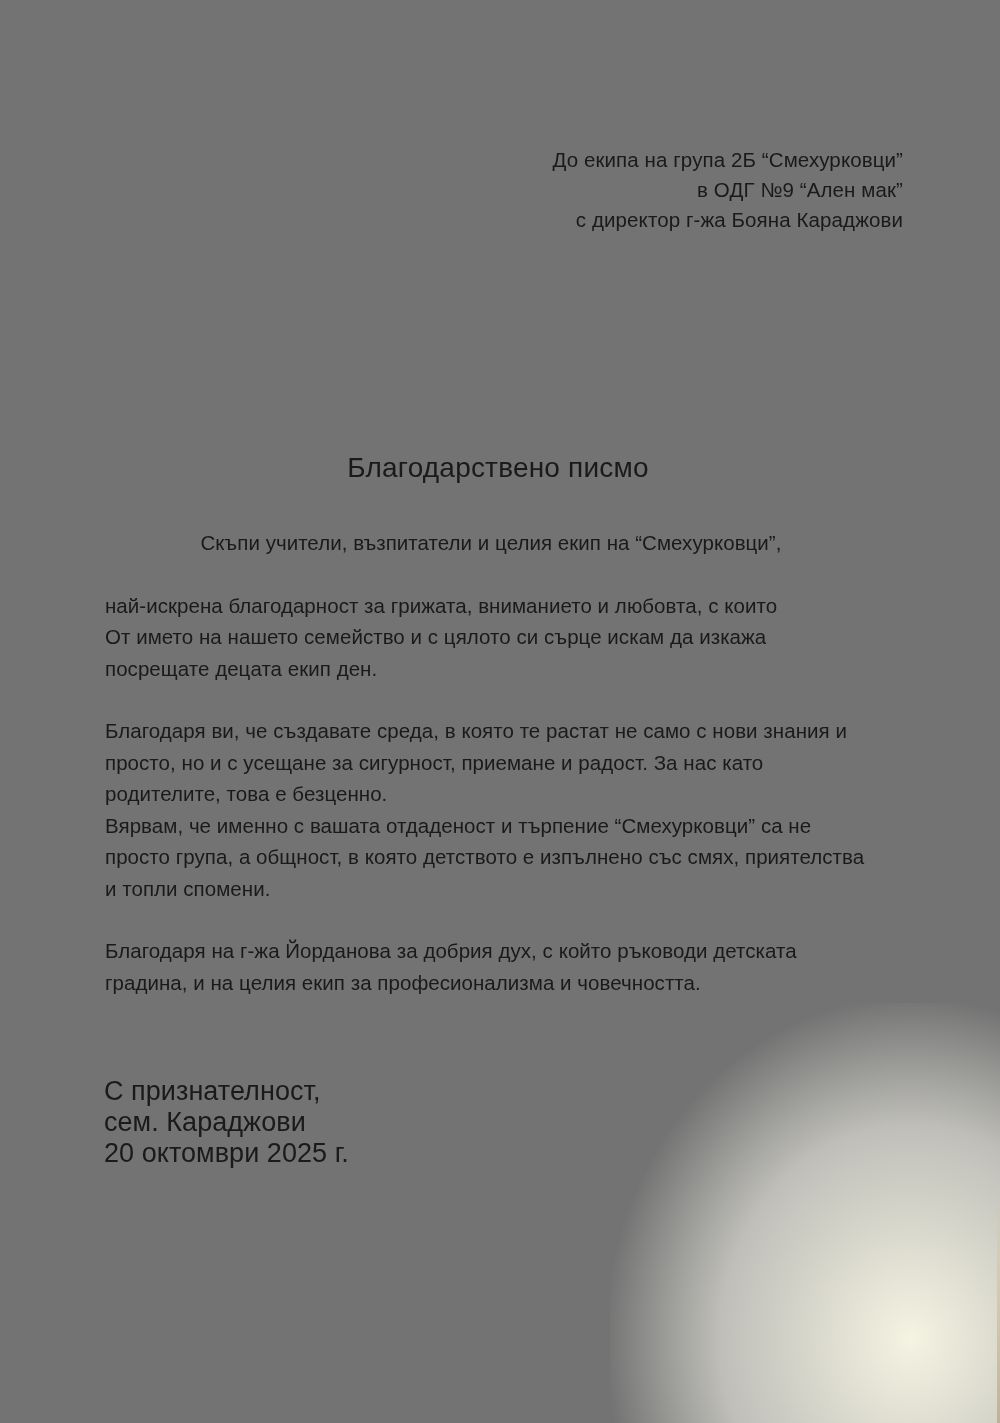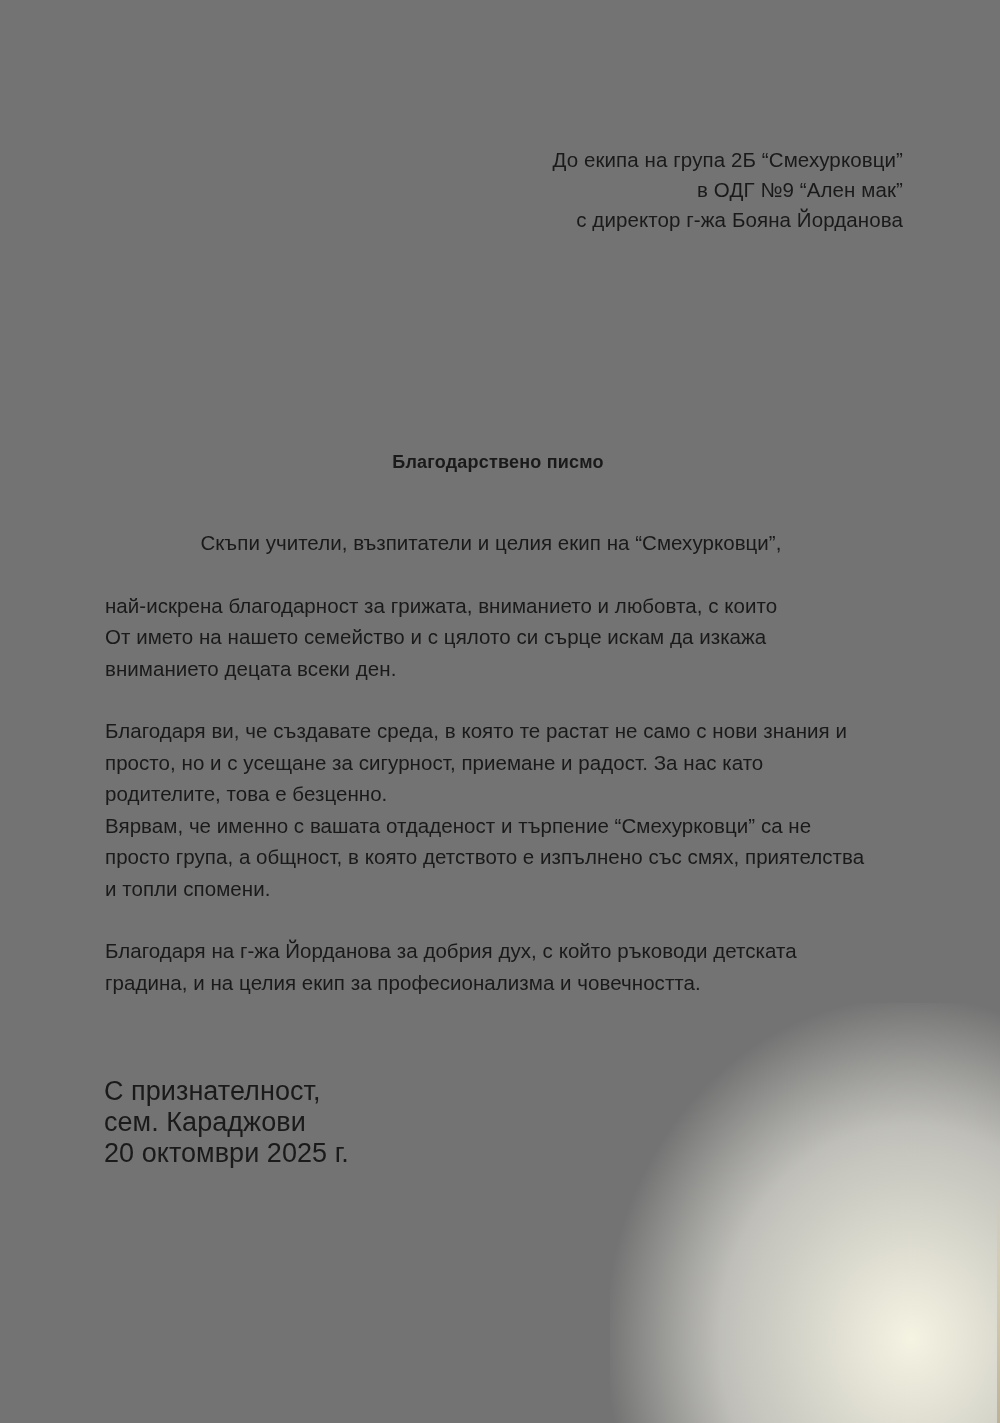--- a/index.html
+++ b/index.html
@@ -63,22 +63,22 @@
 
   
   .doc-title {
     position: absolute;
     top: 452px;
     left: 0;
     width: 1000px;
     padding-right: 4px;
     box-sizing: border-box;
     text-align: center;
-    font-size: 18px;
-    font-weight: bold;
+    font-size: 28px;
+    font-weight: normal;
     letter-spacing: 0.2px;
   }
 
   
   .body-block {
     position: absolute;
     top: 527px;
     left: 105px;
     width: 772px;
     font-size: 20.5px;
@@ -119,33 +119,33 @@
 <body>
 
 <div class="page">
 
   <div class="scan-tint"></div>
   <div class="scan-edge"></div>
 
   <div class="addressee">
     <div>До екипа на група 2Б “Смехурковци”</div>
     <div>в ОДГ №9 “Ален мак”</div>
-    <div>с директор г-жа Бояна Йорданова</div>
+    <div>с директор г-жа Бояна Караджови</div>
   </div>
 
   <div class="doc-title">Благодарствено писмо</div>
 
   <div class="body-block">
 
     <p class="salutation">Скъпи учители, възпитатели и целия екип на “Смехурковци”,</p>
 
     <p class="para">
       <span class="line">най-искрена благодарност за грижата, вниманието и любовта, с които</span>
       <span class="line">От името на нашето семейство и с цялото си сърце искам да изкажа</span>
-      <span class="line">вниманието децата всеки ден.</span>
+      <span class="line">посрещате децата екип ден.</span>
     </p>
 
     <p class="para">
       <span class="line">Благодаря ви, че създавате среда, в която те растат не само с нови знания и</span>
       <span class="line">просто, но и с усещане за сигурност, приемане и радост. За нас като</span>
       <span class="line">родителите, това е безценно.</span>
       <span class="line">Вярвам, че именно с вашата отдаденост и търпение “Смехурковци” са не</span>
       <span class="line">просто група, а общност, в която детството е изпълнено със смях, приятелства</span>
       <span class="line">и топли спомени.</span>
     </p>

